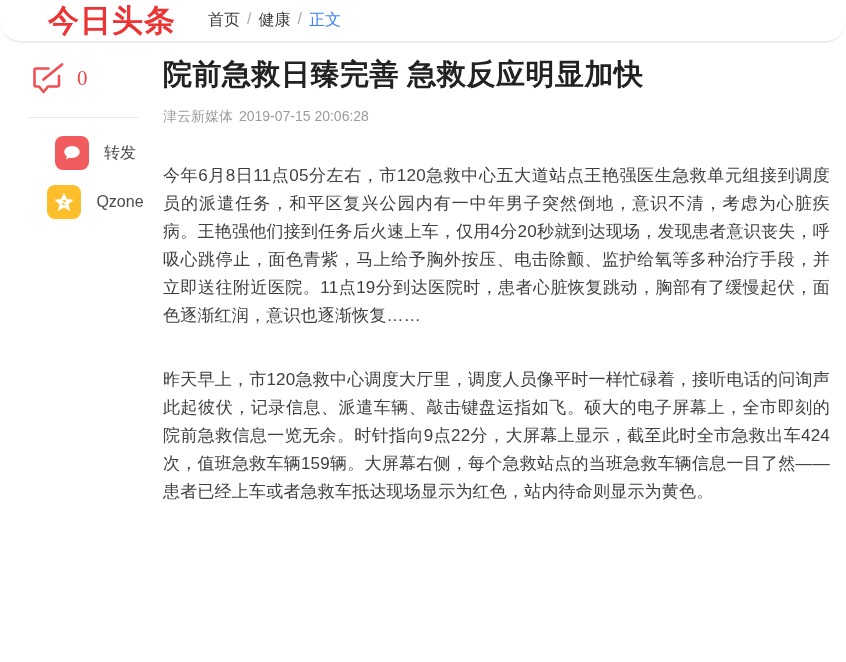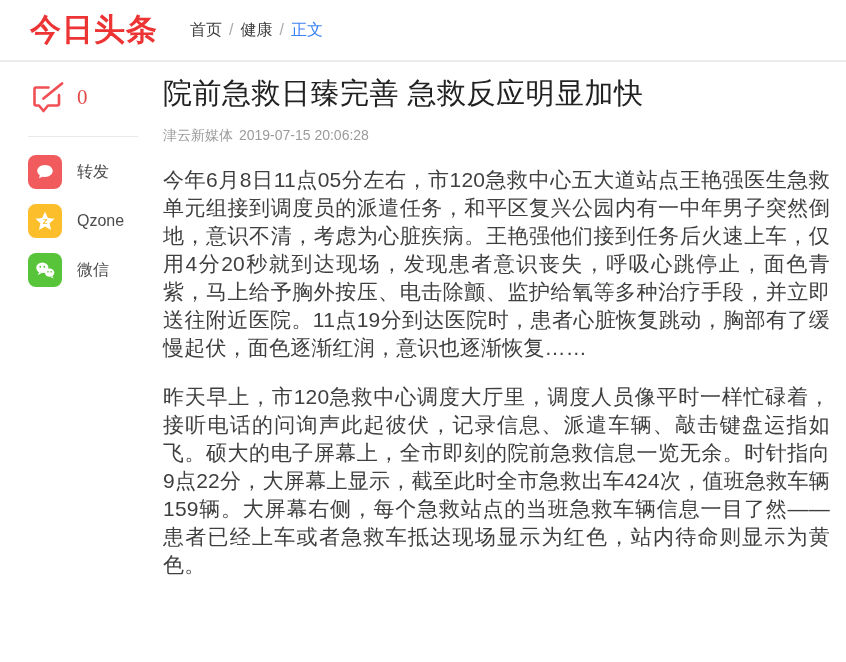--- a/index.html
+++ b/index.html
@@ -2,62 +2,62 @@
 <html style="--brand-red: #ed3434; --accent-red: #ef4f55; --forward-bg: #f15b5e; --weibo-bg: #f66b2f; --qzone-bg: #fcbe2b; --wechat-bg: #58c439;"><head>
 <meta charset="utf-8">
 <style>
   * { margin:0; padding:0; box-sizing:border-box; }
   html,body {
     width:846px; height:662px; overflow:hidden; background:#fff;
     font-family:"Liberation Sans","DejaVu Sans",sans-serif;
   }
   
   .site-header {
-    height:62px; display:flex; align-items:center;
-    padding-left:30px; border-bottom:2px solid #ededed; background:#fff;
+    height:43px; display:flex; align-items:center;
+    padding-left:48px; border-bottom:2px solid #ededed; background:#fff;border-radius:28px;
   }
   .logo {
     color:var(--brand-red,#ed3434); font-size:31px; font-weight:bold;
     letter-spacing:1px; cursor:pointer;
   }
-  .breadcrumb { margin-left:32px; font-size:16px; color:#3d3d3d; display:flex; align-items:center; }
+  .breadcrumb { margin-left:32px; font-size:16px; color:#3d3d3d; display:flex; align-items:flex-start; }
   .breadcrumb .crumb { cursor:pointer; }
   .breadcrumb .sep { color:#aaa; margin:0 7px; }
   .breadcrumb .muted { color:#3b82f6; cursor:default; }
   
   .page { display:flex; align-items:flex-start; }
   
   .sidebar { width:163px; flex-shrink:0; padding:19px 0 0 28px; }
   .comment-btn { display:flex; align-items:center; cursor:pointer; }
   .comment-count {
     font-family:"Liberation Serif","DejaVu Serif",serif;
     font-size:21px; color:#e34b4b; margin-left:11px; margin-top:-6px;
   }
   .divider { width:110px; height:1px; background:#e9e9e9; margin:17px 0 18px 0; }
-  .share-item { display:flex; align-items:center; margin-bottom:9px; cursor:pointer; }
+  .share-item { display:flex; align-items:center; margin-bottom:9px; cursor:pointer;justify-content:center; }
   .share-item.gap-lg { margin-top:15px; }
   .share-icon {
     width:34px; height:34px; border-radius:8px; flex-shrink:0;
     display:flex; align-items:center; justify-content:center;
   }
   .share-icon.forward { background:var(--forward-bg,#f15b5e); }
   .share-icon.weibo   { background:var(--weibo-bg,#f66b2f); }
   .share-icon.qzone   { background:var(--qzone-bg,#fcbe2b); }
   .share-icon.wechat  { background:var(--wechat-bg,#58c439); }
   .share-label { margin-left:15px; font-size:16px; color:#4b4b4b; }
   
   .article { flex:1; padding:13px 16px 0 0; }
   .article h1 {
-    font-size:29px; line-height:1.3; color:#222; font-weight:normal;
+    font-size:29px; line-height:1.3; color:#222; font-weight:bold;
     letter-spacing:0.5px;
   }
   .meta { margin-top:14px; font-size:14px; color:#9b9b9b; }
   .meta .src { margin-right:2px; }
   .article p {
-    margin-top:21px; font-size:21px; line-height:28px; color:#3f3f3f;
+    margin-top:36px; font-size:17px; line-height:28px; color:#3f3f3f;
     text-align:justify; letter-spacing:0.2px;
   }
 </style>
 </head>
 <body>
 
 <header class="site-header">
   <div class="logo">今日头条</div>
   <nav class="breadcrumb">
     <span class="crumb">首页</span>
@@ -97,35 +97,20 @@
     <div class="share-item gap-lg">
       <span class="share-icon qzone">
         <svg width="26" height="26" viewBox="0 0 34 34">
           <polygon points="17,5 20.8,13.2 29.5,14.1 23,20 24.9,28.7 17,24.2 9.1,28.7 11,20 4.5,14.1 13.2,13.2" fill="#ffffff"></polygon>
           <text x="17" y="21.5" text-anchor="middle" font-size="10" font-weight="bold" font-family="Liberation Sans, sans-serif" fill="#fcbe2b">Z</text>
         </svg>
       </span>
       <span class="share-label">Qzone</span>
     </div>
 
-    <div class="share-item gap-lg">
-      <span class="share-icon wechat">
-        <svg width="26" height="26" viewBox="0 0 34 34">
-          <ellipse cx="13.5" cy="14" rx="8" ry="6.8" fill="#ffffff"></ellipse>
-          <path d="M9.5 19.5 l-2.2 4.2 5 -2.4 z" fill="#ffffff"></path>
-          <circle cx="10.8" cy="12.8" r="1.2" fill="#58c439"></circle>
-          <circle cx="16.2" cy="12.8" r="1.2" fill="#58c439"></circle>
-          <ellipse cx="23" cy="20.5" rx="6.2" ry="5.4" fill="#ffffff"></ellipse>
-          <path d="M26.5 24.8 l1.8 3.4 -4.2 -2 z" fill="#ffffff"></path>
-          <circle cx="20.9" cy="19.4" r="1.05" fill="#58c439"></circle>
-          <circle cx="25.1" cy="19.4" r="1.05" fill="#58c439"></circle>
-        </svg>
-      </span>
-      <span class="share-label">微信</span>
-    </div>
 
   </aside>
 
   <main class="article">
     <h1>院前急救日臻完善 急救反应明显加快</h1>
     <div class="meta">
       <span class="src">津云新媒体</span>
       <span>2019-07-15 20:06:28</span>
     </div>
     <p>今年6月8日11点05分左右，市120急救中心五大道站点王艳强医生急救单元组接到调度员的派遣任务，和平区复兴公园内有一中年男子突然倒地，意识不清，考虑为心脏疾病。王艳强他们接到任务后火速上车，仅用4分20秒就到达现场，发现患者意识丧失，呼吸心跳停止，面色青紫，马上给予胸外按压、电击除颤、监护给氧等多种治疗手段，并立即送往附近医院。11点19分到达医院时，患者心脏恢复跳动，胸部有了缓慢起伏，面色逐渐红润，意识也逐渐恢复……</p>

